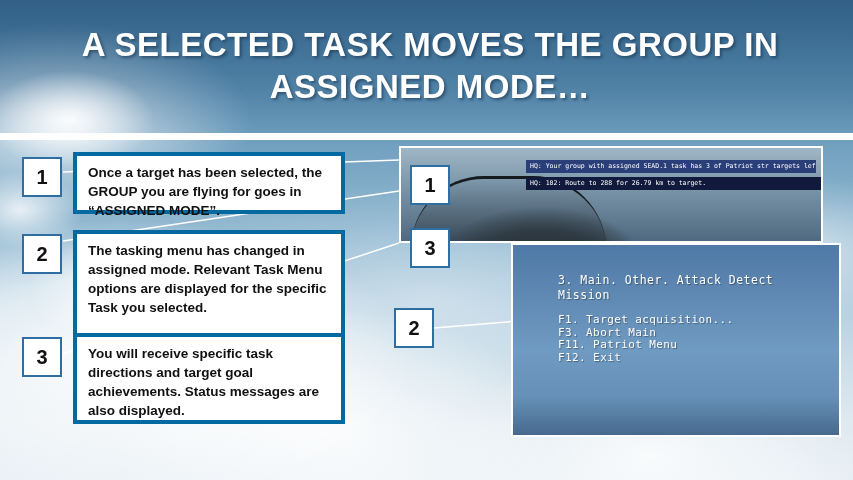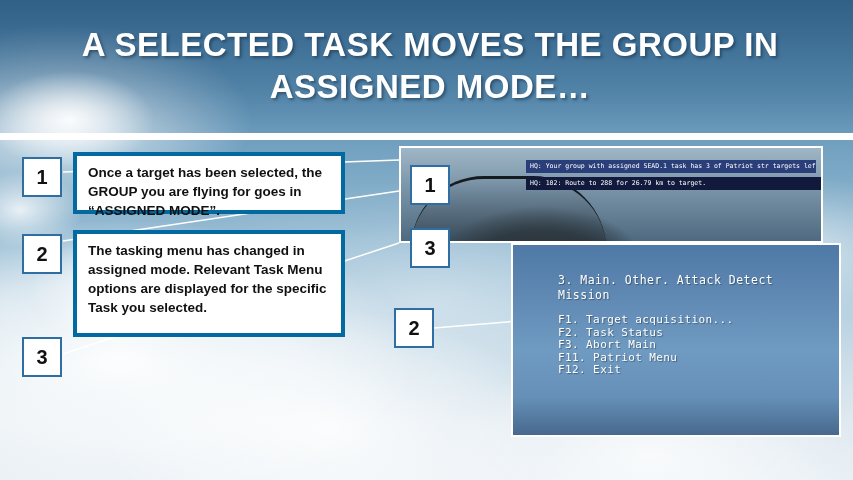--- a/index.html
+++ b/index.html
@@ -212,36 +212,36 @@
     <circle cx="531" cy="320" r="3.5" fill="#ffffff"></circle>
   </svg>
 
   <div class="numbox" style="left:22px; top:157px;">1</div>
   <div class="textbox" style="left:73px; top:152px; width:272px; height:62px;">Once a target has been selected, the GROUP you are flying for goes in “ASSIGNED MODE”.</div>
 
   <div class="numbox" style="left:22px; top:234px;">2</div>
   <div class="textbox" style="left:73px; top:230px; width:272px; height:107px;">The tasking menu has changed in assigned mode. Relevant Task Menu options are displayed for the specific Task you selected.</div>
 
   <div class="numbox" style="left:22px; top:337px;">3</div>
+  <div class="textbox" style="left:73px; top:333px; width:272px; height:91px;">You will receive specific task directions and target goal achievements. Status messages are also displayed.</div>
 
   <div class="shot-top">
     <div class="cockpit"></div>
     <div class="canopy"></div>
     <div class="hud-msg hud-msg-1">HQ: Your group with assigned SEAD.1 task has 3 of Patriot str targets left to be destroyed.</div>
     <div class="hud-msg hud-msg-2">HQ: 102: Route to 288 for 26.79 km to target.</div>
   </div>
 
   <div class="numbox" style="left:410px; top:165px;">1</div>
   <div class="numbox" style="left:410px; top:228px;">3</div>
   <div class="numbox" style="left:394px; top:308px;">2</div>
 
   <div class="shot-menu">
     <div class="menu-title">3. Main. Other. Attack Detect Mission</div>
     <div class="menu-items">
       <div>F1. Target acquisition...</div>
-      <div>F2. Task Status</div>
       <div>F3. Abort Main</div>
       <div>F11. Patriot Menu</div>
       <div>F12. Exit</div>
     </div>
   </div>
 
 </div>
 
 </body></html>

